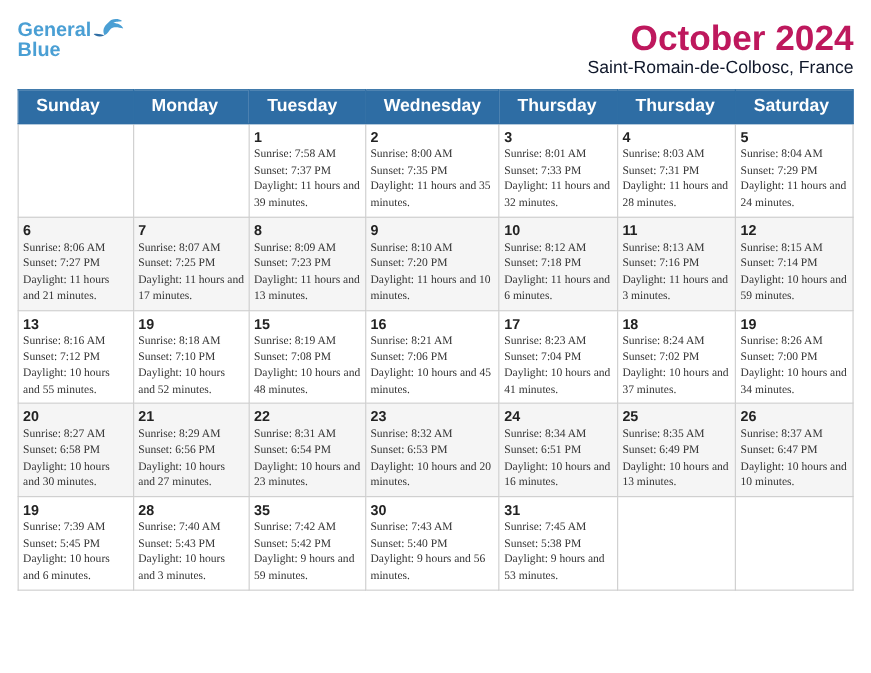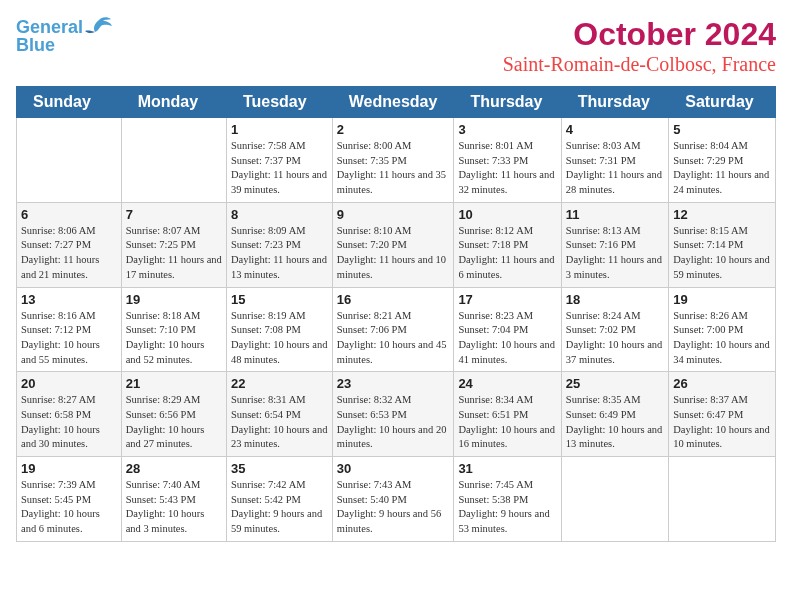--- a/index.html
+++ b/index.html
@@ -32,23 +32,22 @@
     }
     .title-area {
       text-align: right;
     }
     .month-title {
       font-size: 32px;
       font-weight: bold;
       color: #be185d;
     }
     .location-title {
-      font-size: 20px;
-      color: #ef4444;
-      font-family: Liberation Serif, serif;
+      font-size: 16px;
+      color: #0f172a;
     }
     .calendar-table {
       width: 100%;
       border-collapse: collapse;
       font-size: 11px;
     }
     .calendar-table th {
       background: #2e6da4;
       color: #fff;
       padding: 6px 16px;

